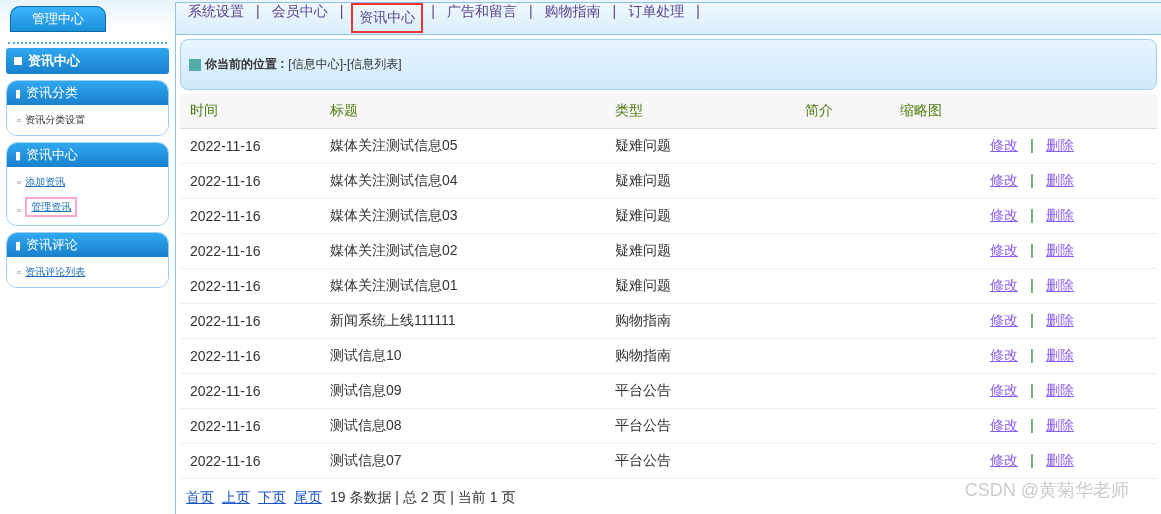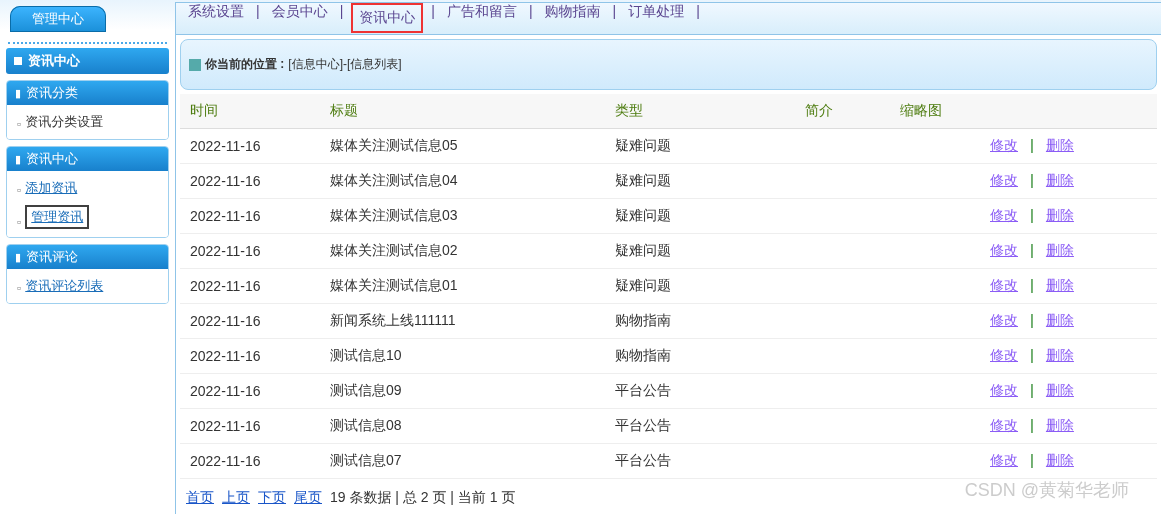--- a/index.html
+++ b/index.html
@@ -11,30 +11,30 @@
 .main { flex: 1; border-left: 1px solid #8fc4e8; border-top: 1px solid #8fc4e8; background: #fff; margin-top: 2px; }
 
 .side-title-tab { margin: 6px 10px 10px 10px; }
 .tab-pill { display: inline-block; background: linear-gradient(#3db5ff, #1a8fd8); color: #fff; padding: 4px 22px; border-radius: 10px 10px 0 0; font-size: 13px; box-shadow: inset 0 0 0 1px #0a6ca8; }
 
 .dotted-sep { border-top: 2px dotted #4aa8e8; margin: 2px 8px 4px 8px; }
 
 .side-header { background: linear-gradient(#2fa8f0, #1880cc); color: #fff; font-weight: bold; padding: 4px 8px; margin: 4px 6px 0 6px; border-radius: 3px; display: flex; align-items: center; gap: 6px; font-size: 13px; }
 .side-header .sq { width: 8px; height: 8px; background: #fff; display: inline-block; }
 
-.side-group { margin: 6px 6px 0 6px; border: 1px solid #9fd0ef; border-radius: 4px; overflow: hidden; }
+.side-group { margin: 6px 6px 0 6px; border: 1px solid #9fd0ef; border-radius: 11px; overflow: hidden; }
 .group-head { background: linear-gradient(#2fa8f0, #1880cc); color: #fff; padding: 3px 8px; font-size: 13px; display: flex; align-items: center; gap: 5px; }
 .group-head::before { content: "▮"; font-size: 11px; }
 .group-body { padding: 4px 0; background: #fff; }
-.side-link { display: flex; align-items: flex-end; gap: 4px; padding: 4px 10px; font-size: 13px; color: #333; cursor: pointer; }
+.side-link { display: flex; align-items: flex-end; gap: 4px; padding: 4px 10px; font-size: 10px; color: #333; cursor: pointer; }
 .side-link::before { content: "▫"; color: #888; font-size: 12px; }
 .side-link a { color: #1a6db8; text-decoration: underline; }
 .side-link.no-u a { text-decoration: none; color: #333; }
 .side-link.no-u { color: #333; }
-.highlight-red { border: 2px solid #404040; padding: 1px 4px; display: inline-block; }
+.highlight-red { border: 2px solid #f9a8d4; padding: 1px 4px; display: inline-block; }
 
 .top-nav { height: 32px; background: linear-gradient(#f0f8ff, #d8eefb); border-bottom: 1px solid #8fc4e8; display: flex; align-items: flex-start; padding-left: 8px; font-size: 14px; }
 .top-nav .nav-item { color: #5a4590; padding: 0 4px; cursor: pointer; }
 .top-nav .sep { color: #5a4590; padding: 0 8px; }
 .top-nav .nav-item.boxed { border: 2px solid #e33; padding: 4px 6px; }
 
 .breadcrumb-bar { margin: 4px; border: 1px solid #9fd0ef; background: linear-gradient(#e8f5fe, #d0eafc); padding: 16px 8px; font-size: 12px; display: flex; align-items: center; gap: 4px; border-radius: 8px; }
 .breadcrumb-bar .bico { width: 12px; height: 12px; background: #5aa; display: inline-block; }
 .breadcrumb-bar b { font-weight: bold; }
 

